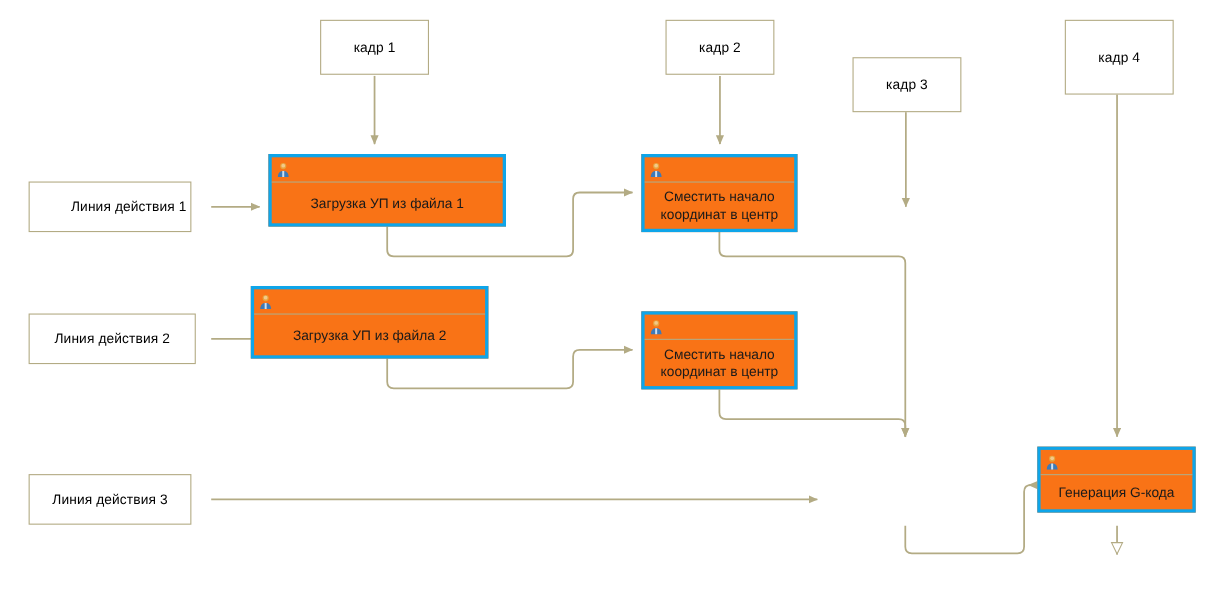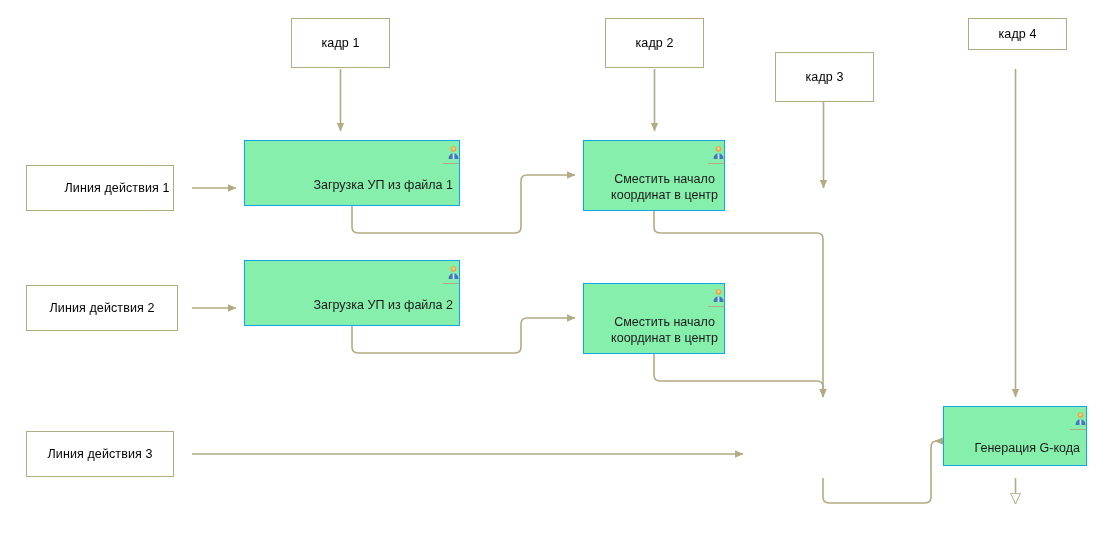--- a/index.html
+++ b/index.html
@@ -38,25 +38,24 @@
     border: 1px solid #b3ab84;
     display: flex;
     align-items: center;
     justify-content: center;
     font-size: 12.5px;
     color: #000000;
     letter-spacing: 0.1px;
   }
   
   .action-box {
-    background: #86efac;
-    border: 1px solid #0ea5e9;
+    background: #f97316;
+    border: 3px solid #0ea5e9;
     display: flex;
     flex-direction: column;
-    align-items: flex-end;
   }
   .action-head {
     height: 22px;
     flex: 0 0 22px;
     border-bottom: 1px solid #b3ab84;
     display: flex;
     align-items: center;
     padding-left: 5px;
   }
   .action-body {
@@ -122,21 +121,21 @@
 
   <div class="node plain-box" style="left:291px;top:18px;width:99px;height:50px;">
     <span>кадр 1</span>
   </div>
   <div class="node plain-box" style="left:605px;top:18px;width:99px;height:50px;">
     <span>кадр 2</span>
   </div>
   <div class="node plain-box" style="left:775px;top:18px;width:99px;height:50px;margin-top:34px;">
     <span>кадр 3</span>
   </div>
-  <div class="node plain-box" style="left:968px;top:18px;width:99px;height:32px;">
+  <div class="node plain-box" style="left:968px;top:18px;width:99px;height:68px;">
     <span>кадр 4</span>
   </div>
 
   <div class="node plain-box" style="left:26px;top:165px;width:148px;height:46px;padding-left:34px;">
     <span>Линия действия 1</span>
   </div>
   <div class="node plain-box" style="left:26px;top:285px;width:152px;height:46px;">
     <span>Линия действия 2</span>
   </div>
   <div class="node plain-box" style="left:26px;top:431px;width:148px;height:46px;">
@@ -148,21 +147,21 @@
       <svg class="actor-icon" viewBox="0 0 11 13">
         <circle cx="5.5" cy="3" r="2.8" fill="#e8a33d"></circle>
         <circle cx="5.5" cy="2.6" r="1.7" fill="#f2c98a"></circle>
         <path d="M0.6,13 C0.6,9.2 2.6,7.4 5.5,7.4 C8.4,7.4 10.4,9.2 10.4,13 z" fill="#3d7ab8"></path>
         <rect x="4.6" y="7.4" width="1.8" height="5.6" fill="#cfe0f0"></rect>
       </svg>
     </div>
     <div class="action-body">Загрузка УП из файла 1</div>
   </div>
 
-  <div class="node action-box" style="left:244px;top:260px;width:216px;height:66px;">
+  <div class="node action-box" style="left:228px;top:260px;width:216px;height:66px;">
     <div class="action-head">
       <svg class="actor-icon" viewBox="0 0 11 13">
         <circle cx="5.5" cy="3" r="2.8" fill="#e8a33d"></circle>
         <circle cx="5.5" cy="2.6" r="1.7" fill="#f2c98a"></circle>
         <path d="M0.6,13 C0.6,9.2 2.6,7.4 5.5,7.4 C8.4,7.4 10.4,9.2 10.4,13 z" fill="#3d7ab8"></path>
         <rect x="4.6" y="7.4" width="1.8" height="5.6" fill="#cfe0f0"></rect>
       </svg>
     </div>
     <div class="action-body">Загрузка УП из файла 2</div>
   </div>

